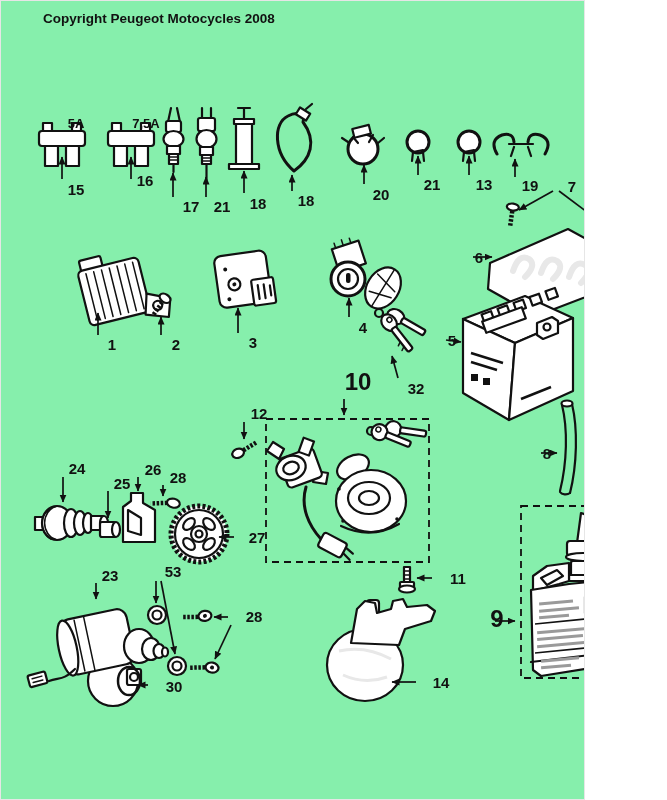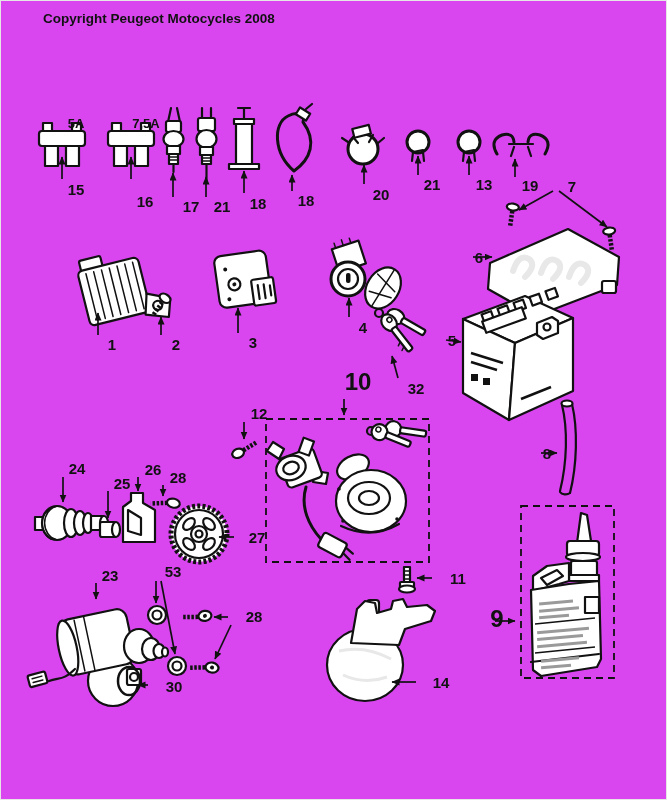--- a/index.html
+++ b/index.html
@@ -1,17 +1,17 @@
 <!DOCTYPE html>
 <html><head>
 <meta charset="utf-8">
 <style>
   html,body { margin:0; padding:0; background:#fff; }
   .page {
-    position:relative; width:667px; height:800px; background:#d946ef;
+    position:relative; width:585px; height:800px; background:#86efac;
     border:1px solid #e6e6e6; box-sizing:border-box; overflow:hidden;
     font-family:"Liberation Sans", sans-serif;
   }
   .copyright {
     position:absolute; left:42px; top:10px;
     font:bold 13.5px "Liberation Sans", sans-serif; color:#111;
   }
   .lbl {
     position:absolute; transform:translate(-50%,-50%);
     font:bold 15px "Liberation Sans", sans-serif; color:#111; white-space:nowrap;padding-left:28px;
@@ -395,21 +395,21 @@
       <path class="arrow" d="M230,624 L214,658"></path>
       <path class="arrow" d="M147,684 H137"></path>
       <path class="arrow" d="M415,681 H391"></path>
       <path class="arrow" d="M494,620 H514"></path>
     </g>
   </svg>
 
   <div class="lbl rating" style="left:61px;top:122px">5A</div>
   <div class="lbl" style="left:61px;top:188px">15</div>
   <div class="lbl rating" style="left:131px;top:122px">7,5A</div>
-  <div class="lbl" style="left:130px;top:200px">16</div>
+  <div class="lbl" style="left:130px;top:179px">16</div>
   <div class="lbl" style="left:176px;top:205px">17</div>
   <div class="lbl" style="left:207px;top:205px">21</div>
   <div class="lbl" style="left:243px;top:202px">18</div>
   <div class="lbl" style="left:291px;top:199px">18</div>
   <div class="lbl" style="left:366px;top:193px">20</div>
   <div class="lbl" style="left:417px;top:183px">21</div>
   <div class="lbl" style="left:469px;top:183px">13</div>
   <div class="lbl" style="left:515px;top:184px">19</div>
   <div class="lbl" style="left:557px;top:185px">7</div>
   <div class="lbl" style="left:97px;top:343px">1</div>

